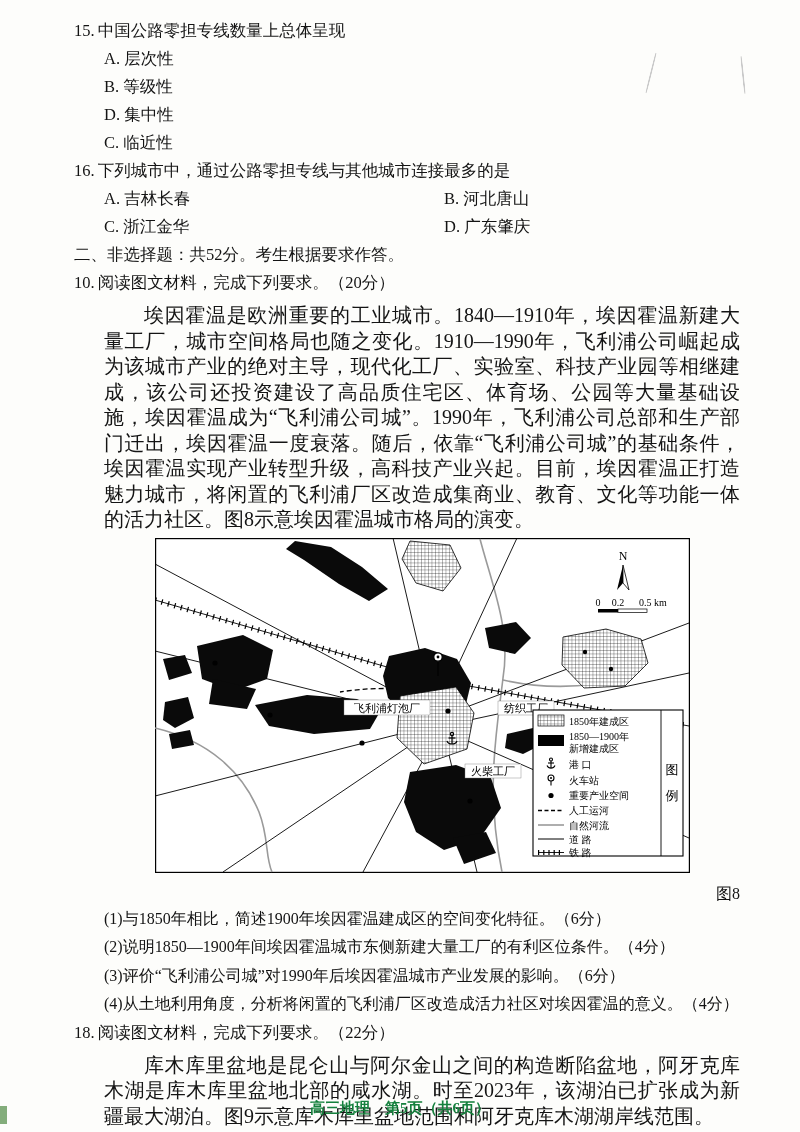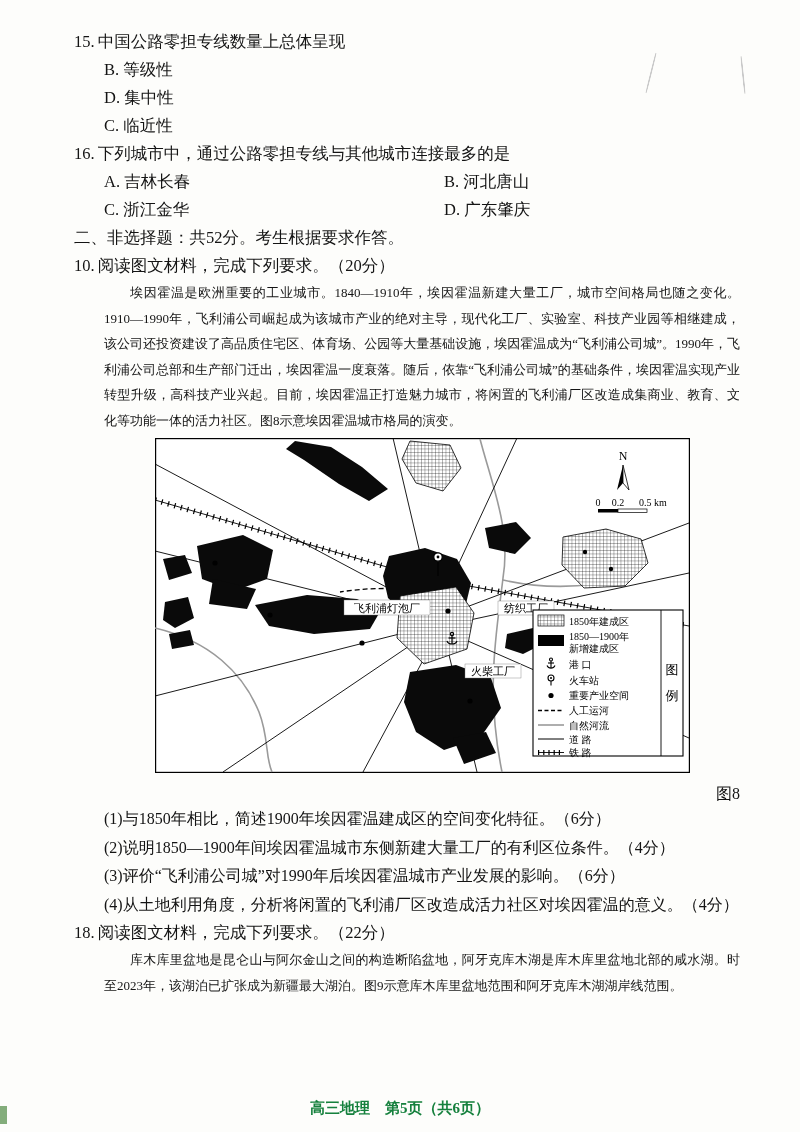--- a/index.html
+++ b/index.html
@@ -4,31 +4,31 @@
 <style>
   * { margin:0; padding:0; box-sizing:border-box; }
   html,body { width:800px; height:1132px; }
   body {
     background:#fdfdfb;
     font-family:"Liberation Serif","DejaVu Serif",serif;
     color:#141414;
     position:relative;
     overflow:hidden;
   }
-  .page { padding:28px 60px 0 74px; font-size:16.5px; line-height:28px; }
+  .page { padding:17px 60px 0 74px; font-size:16.5px; line-height:28px; }
   .qstem { white-space:nowrap; }
   .qnum { margin-right:3px; }
   .indent { margin-left:30px; }
   .opt { line-height:28px; }
   .optrow { display:flex;align-items:center; }
   .optrow .c1 { width:340px; }
   .sec { font-weight:normal; }
   .para {
     margin-left:30px; text-indent:2em; text-align:justify;
-    line-height:25.5px; font-size:13px;
+    line-height:25.5px; font-size:20px;margin-top:6px;
   }
   .subq { margin-left:30px; line-height:28.5px; font-size:16px; white-space:nowrap; }
   .figwrap { margin-left:30px; }
   .mapbox { width:535px; margin:5px auto 0; }
   .figcap { text-align:right; line-height:23px; font-size:16px; }
   svg text { font-family:"Liberation Serif","DejaVu Serif",serif; fill:#000; }
   .footer {
     position:absolute; bottom:14px; left:0; right:0; text-align:center;
     color:#15803d; font-weight:bold; font-size:15px;
   }
@@ -44,20 +44,21 @@
 <body>
 
 <div class="artifact a1"></div>
 <div class="artifact a2"></div>
 
 <div class="page">
 
   <div>
     <div class="qstem"><span class="qnum">15.</span><span>中国公路零担专线数量上总体呈现</span></div>
     <div class="indent">
+      <div class="opt">A. 层次性</div>
       <div class="opt">B. 等级性</div>
       <div class="opt">D. 集中性</div>
       <div class="opt">C. 临近性</div>
     </div>
   </div>
 
   <div>
     <div class="qstem"><span class="qnum">16.</span><span>下列城市中，通过公路零担专线与其他城市连接最多的是</span></div>
     <div class="indent">
       <div class="optrow">

